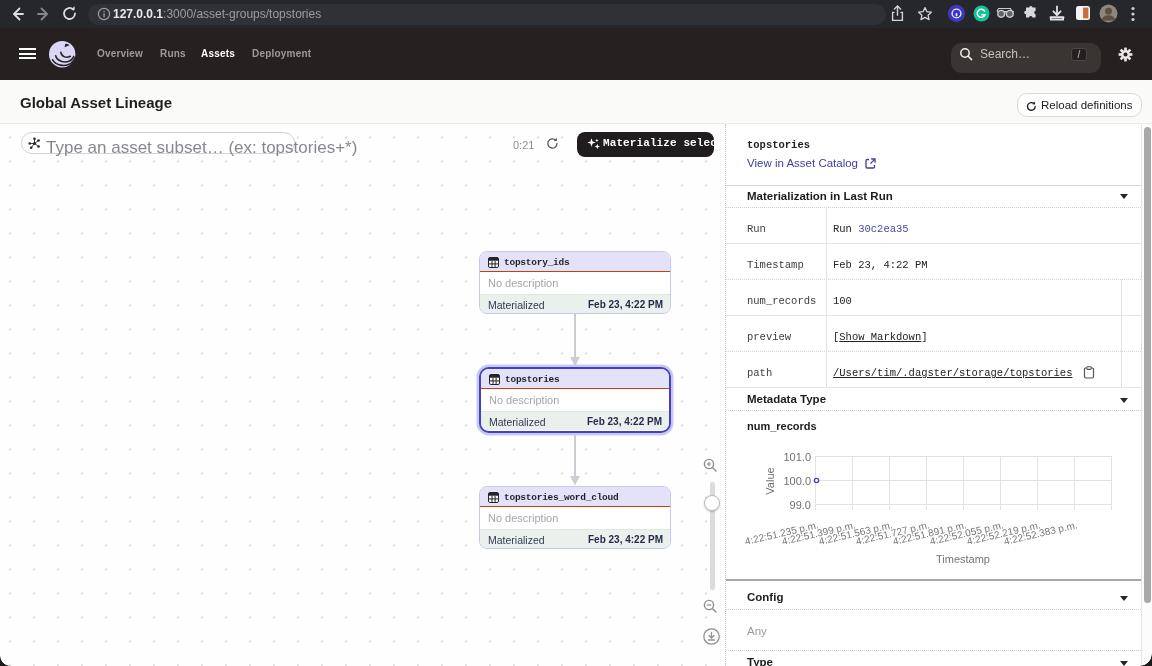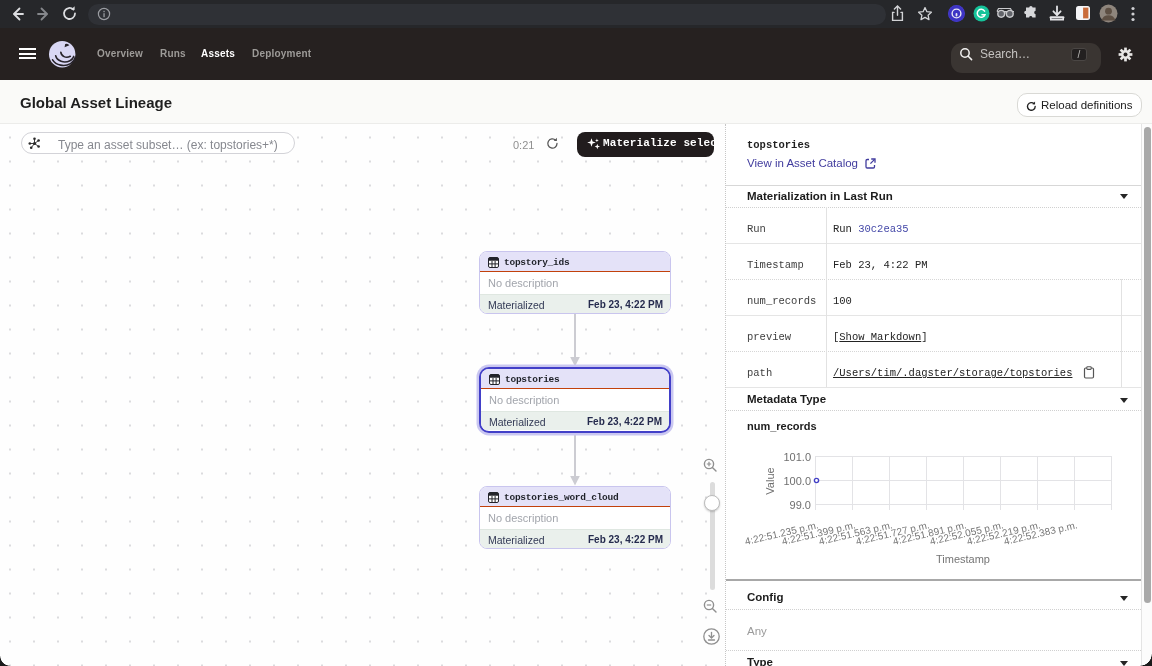--- a/index.html
+++ b/index.html
@@ -22,21 +22,21 @@
   
   #pagehead { left:0; top:80px; width:1152px; height:44px; background:#fafaf8; border-bottom:1px solid #ececea; }
   #pagetitle { left:20px; top:94px; font-size:15px; font-weight:bold; color:#1e1e1e; }
   #reloadbtn { left:1017px; top:93px; width:125px; height:24px; background:#fff; border:1px solid #d9d9d5; border-radius:10px; font-size:11.5px; color:#202020; }
 
   
   #graph { left:0; top:124px; width:725px; height:542px; background:#fefefe;
     background-image:radial-gradient(circle, #dbdbde 1.05px, rgba(219,219,222,0) 1.35px);
     background-size:24px 24px; background-position:-2px 1.5px; }
   #assetinput { position:absolute; left:21px; top:8px; width:274px; height:22px; background:#fff; border:1px solid #d3d3d8; border-radius:11px; }
-  #assetinput span { position:absolute; left:24px; top:4.5px; font-size:12px; color:#86888f; white-space:nowrap;margin-left:12px; }
+  #assetinput span { position:absolute; left:24px; top:4.5px; font-size:17px; color:#86888f; white-space:nowrap; }
   #timer { position:absolute; left:513px; top:15px; font-size:11px; color:#909090; }
   #matbtn { position:absolute; left:577px; top:8px; width:137px; height:24.5px; background:#211c1d; border-radius:8px; color:#fff; font-size:11px; font-weight:bold; white-space:nowrap; }
   #matbtn span { position:absolute; left:26px; top:5px; letter-spacing:.1px;font-family:Liberation Mono, monospace; }
 
   
   .node { position:absolute; left:479px; width:192px; background:#fff; border:1px solid #c9c5ee; border-radius:8px; overflow:hidden; }
   .node .hd { height:20px; background:#e4e2f8; border-bottom:1px solid #c2410c; position:relative; }
   .node .hd .nm { position:absolute; left:24px; top:4.5px; font-family:"Liberation Mono", monospace; font-size:9.5px; font-weight:bold; color:#1e2128; letter-spacing:-.25px; }
   .node .ds { height:22px; position:relative; }
   .node .ds span { position:absolute; left:8px; top:5px; font-size:11px; color:#a2a5ac; }
@@ -71,20 +71,21 @@
     <svg class="abs" style="left:61px;top:5px" width="17" height="17" viewBox="0 0 17 17">
       <path d="M14 8.5a5.5 5.5 0 1 1-1.6-3.9" stroke="#dcdde0" stroke-width="1.8" fill="none" stroke-linecap="round"></path>
       <path d="M13.6 1.2v3.6h-3.6z" fill="#dcdde0"></path>
     </svg>
     <div class="abs" id="omnibox">
       <svg class="abs" style="left:9px;top:3.5px" width="14" height="14" viewBox="0 0 14 14">
         <circle cx="7" cy="7" r="5.6" stroke="#9b9da2" stroke-width="1.2" fill="none"></circle>
         <rect x="6.4" y="6.2" width="1.3" height="4" fill="#9b9da2"></rect>
         <rect x="6.4" y="3.8" width="1.3" height="1.4" fill="#9b9da2"></rect>
       </svg>
+      <span class="abs" style="left:25px"><span class="host">127.0.0.1</span>:3000/asset-groups/topstories</span>
     </div>
 
     <svg class="abs" style="left:890px;top:5px" width="15" height="17" viewBox="0 0 15 17">
       <path d="M7.5 1.2v9" stroke="#d2d3d6" stroke-width="1.4" stroke-linecap="round"></path>
       <path d="M4.4 4 7.5 1l3.1 3" stroke="#d2d3d6" stroke-width="1.4" fill="none" stroke-linecap="round" stroke-linejoin="round"></path>
       <path d="M4 7.4H2.6v8h9.8v-8H11" stroke="#d2d3d6" stroke-width="1.4" fill="none" stroke-linecap="round"></path>
     </svg>
     <svg class="abs" style="left:917px;top:6px" width="16" height="16" viewBox="0 0 16 16">
       <path d="M8 1.6 9.9 5.7l4.5.5-3.3 3 .9 4.4L8 11.4l-4 2.2.9-4.4-3.3-3 4.5-.5z" stroke="#d2d3d6" stroke-width="1.3" fill="none" stroke-linejoin="round"></path>
     </svg>

